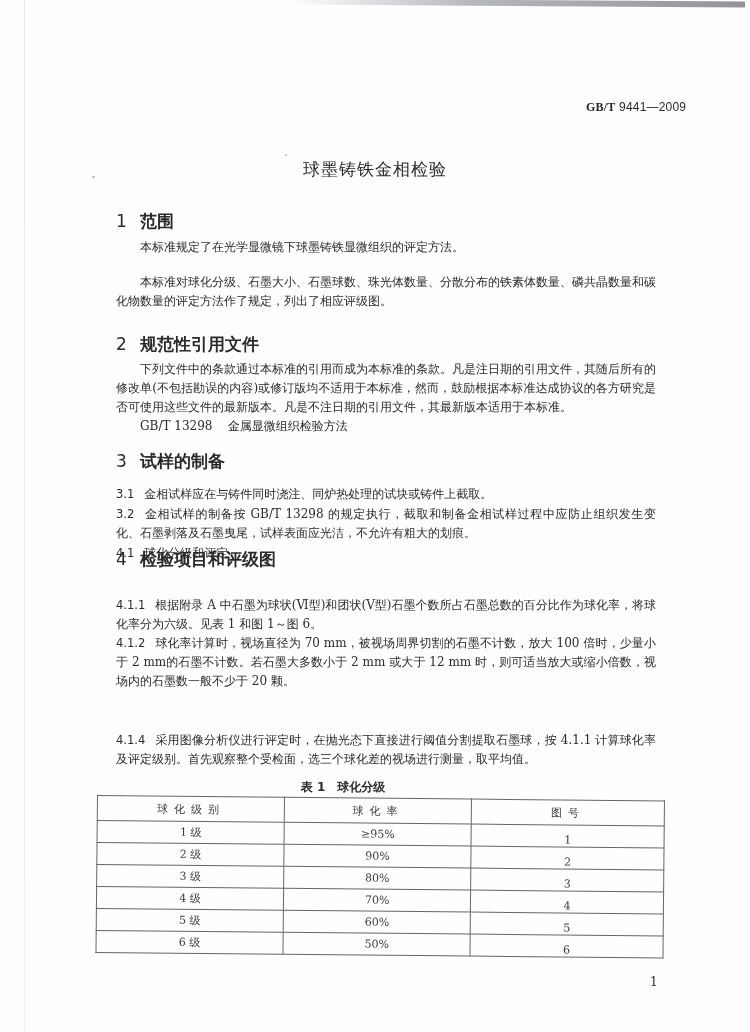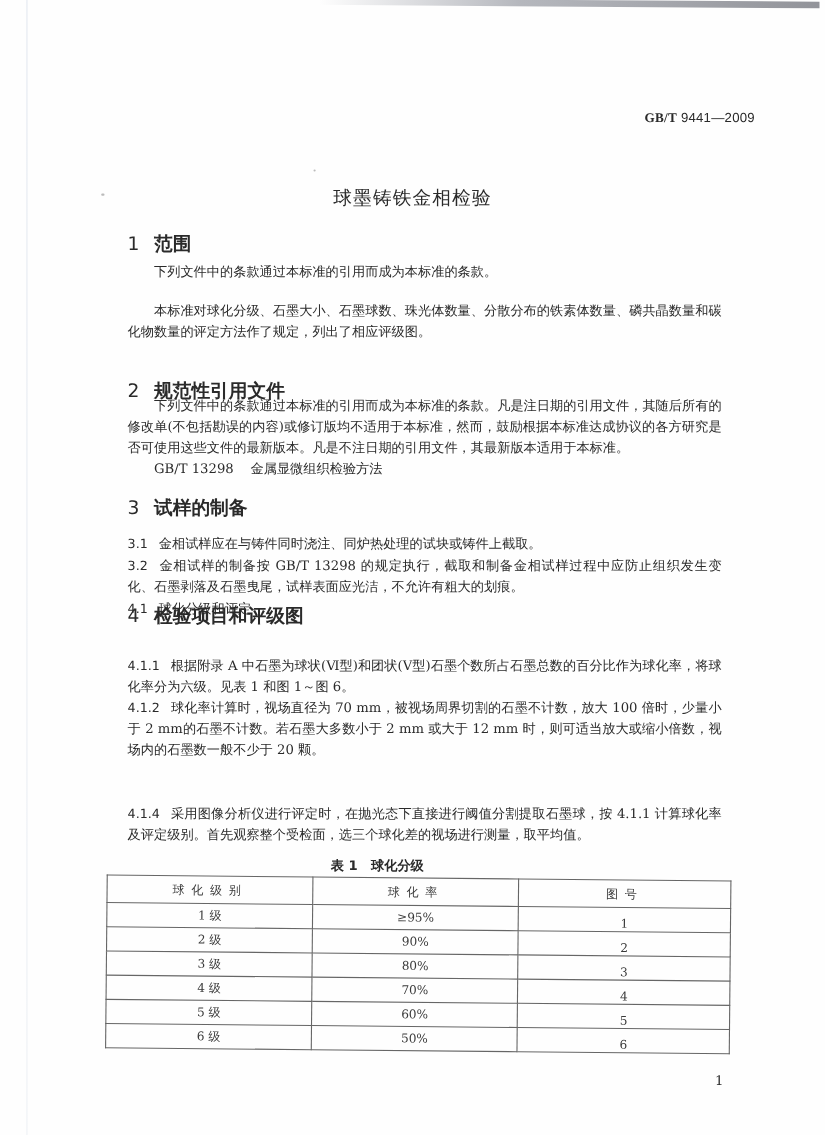--- a/index.html
+++ b/index.html
@@ -22,21 +22,21 @@
       opacity: 0.75;
     }
     .std-code {
       position: absolute; left: 586px; top: 100px;
       font-family: "Liberation Sans", "DejaVu Sans", sans-serif;
       font-size: 12px; letter-spacing: 0.2px;
     }
     .std-code b { font-family: Liberation Serif, serif; font-weight: bold; }
     .doc-title {
       position: absolute; left: 0; width: 750px; top: 158px; text-align: center;
-      font-family: "DejaVu Sans", sans-serif; font-size: 17px; letter-spacing: 1px; margin-top: 10px;
+      font-family: "DejaVu Sans", sans-serif; font-size: 17px; letter-spacing: 1px;
     }
     .h1 {
       position: absolute; left: 116px;
       font-family: "DejaVu Sans", sans-serif; font-size: 17px; font-weight: bold;
     }
     .h1 .num { display: inline-block; width: 24px; font-weight: normal; }
     .p {
       position: absolute; left: 116px; width: 540px;
       font-size: 12px; line-height: 19px;
       text-align: justify;
@@ -77,24 +77,24 @@
   <div class="std-code">
     <b>GB/T</b>
     <span>9441—2009</span>
   </div>
 
   <div class="doc-title">球墨铸铁金相检验</div>
 
   <div class="h1" style="top:210px;">
     <span class="num">1</span><span>范围</span>
   </div>
-  <div class="p indent" style="top:238px;">下列文件中的条款通过本标准的引用而成为本标准的条款。</div>
+  <div class="p indent" style="top:238px;">本标准规定了在光学显微镜下球墨铸铁显微组织的评定方法。</div>
   <div class="p indent" style="top:257px;margin-top:16px;">本标准对球化分级、石墨大小、石墨球数、珠光体数量、分散分布的铁素体数量、磷共晶数量和碳化物数量的评定方法作了规定，列出了相应评级图。</div>
 
-  <div class="h1" style="top:344px;">
+  <div class="h1" style="top:333px;">
     <span class="num">2</span><span>规范性引用文件</span>
   </div>
   <div class="p indent" style="top:360px;">下列文件中的条款通过本标准的引用而成为本标准的条款。凡是注日期的引用文件，其随后所有的修改单(不包括勘误的内容)或修订版均不适用于本标准，然而，鼓励根据本标准达成协议的各方研究是否可使用这些文件的最新版本。凡是不注日期的引用文件，其最新版本适用于本标准。</div>
   <div class="p" style="top:417px;left:140px;">
     <span>GB/T 13298</span>&nbsp;&nbsp;&nbsp;
     <span>金属显微组织检验方法</span>
   </div>
 
   <div class="h1" style="top:450px;">
     <span class="num">3</span><span>试样的制备</span>

